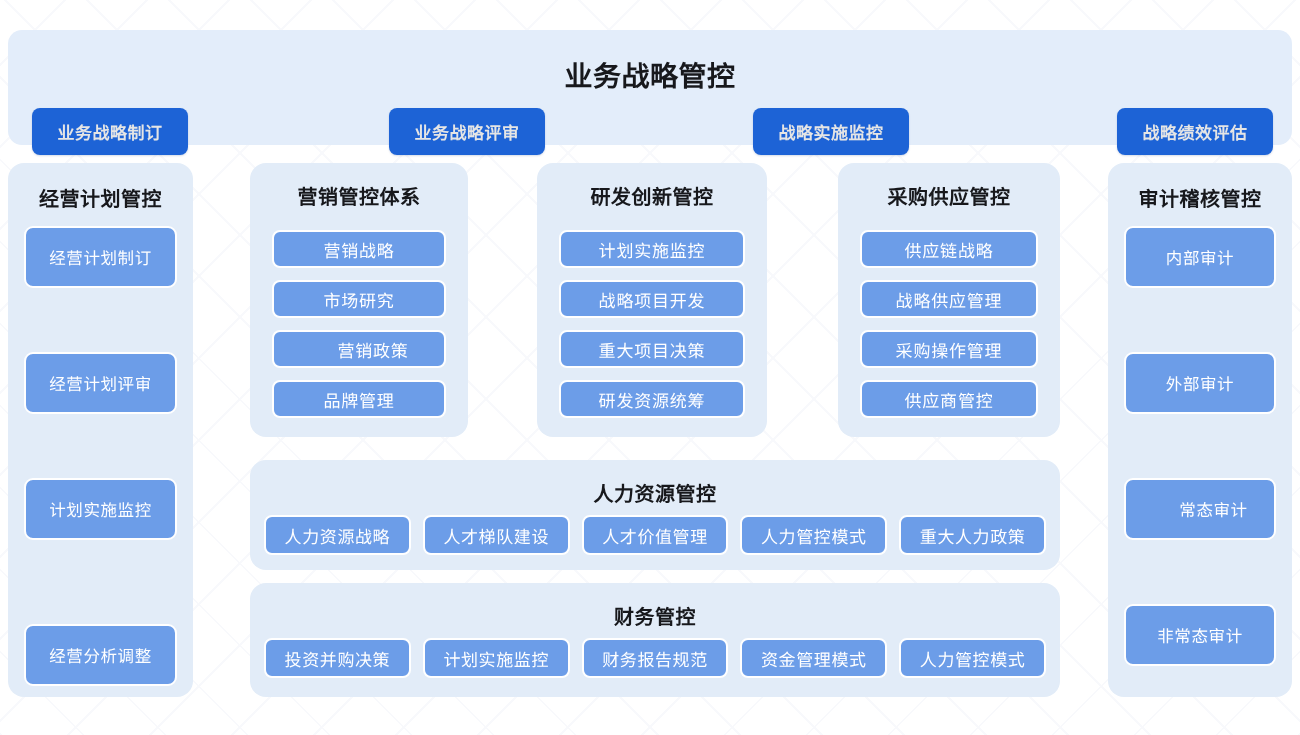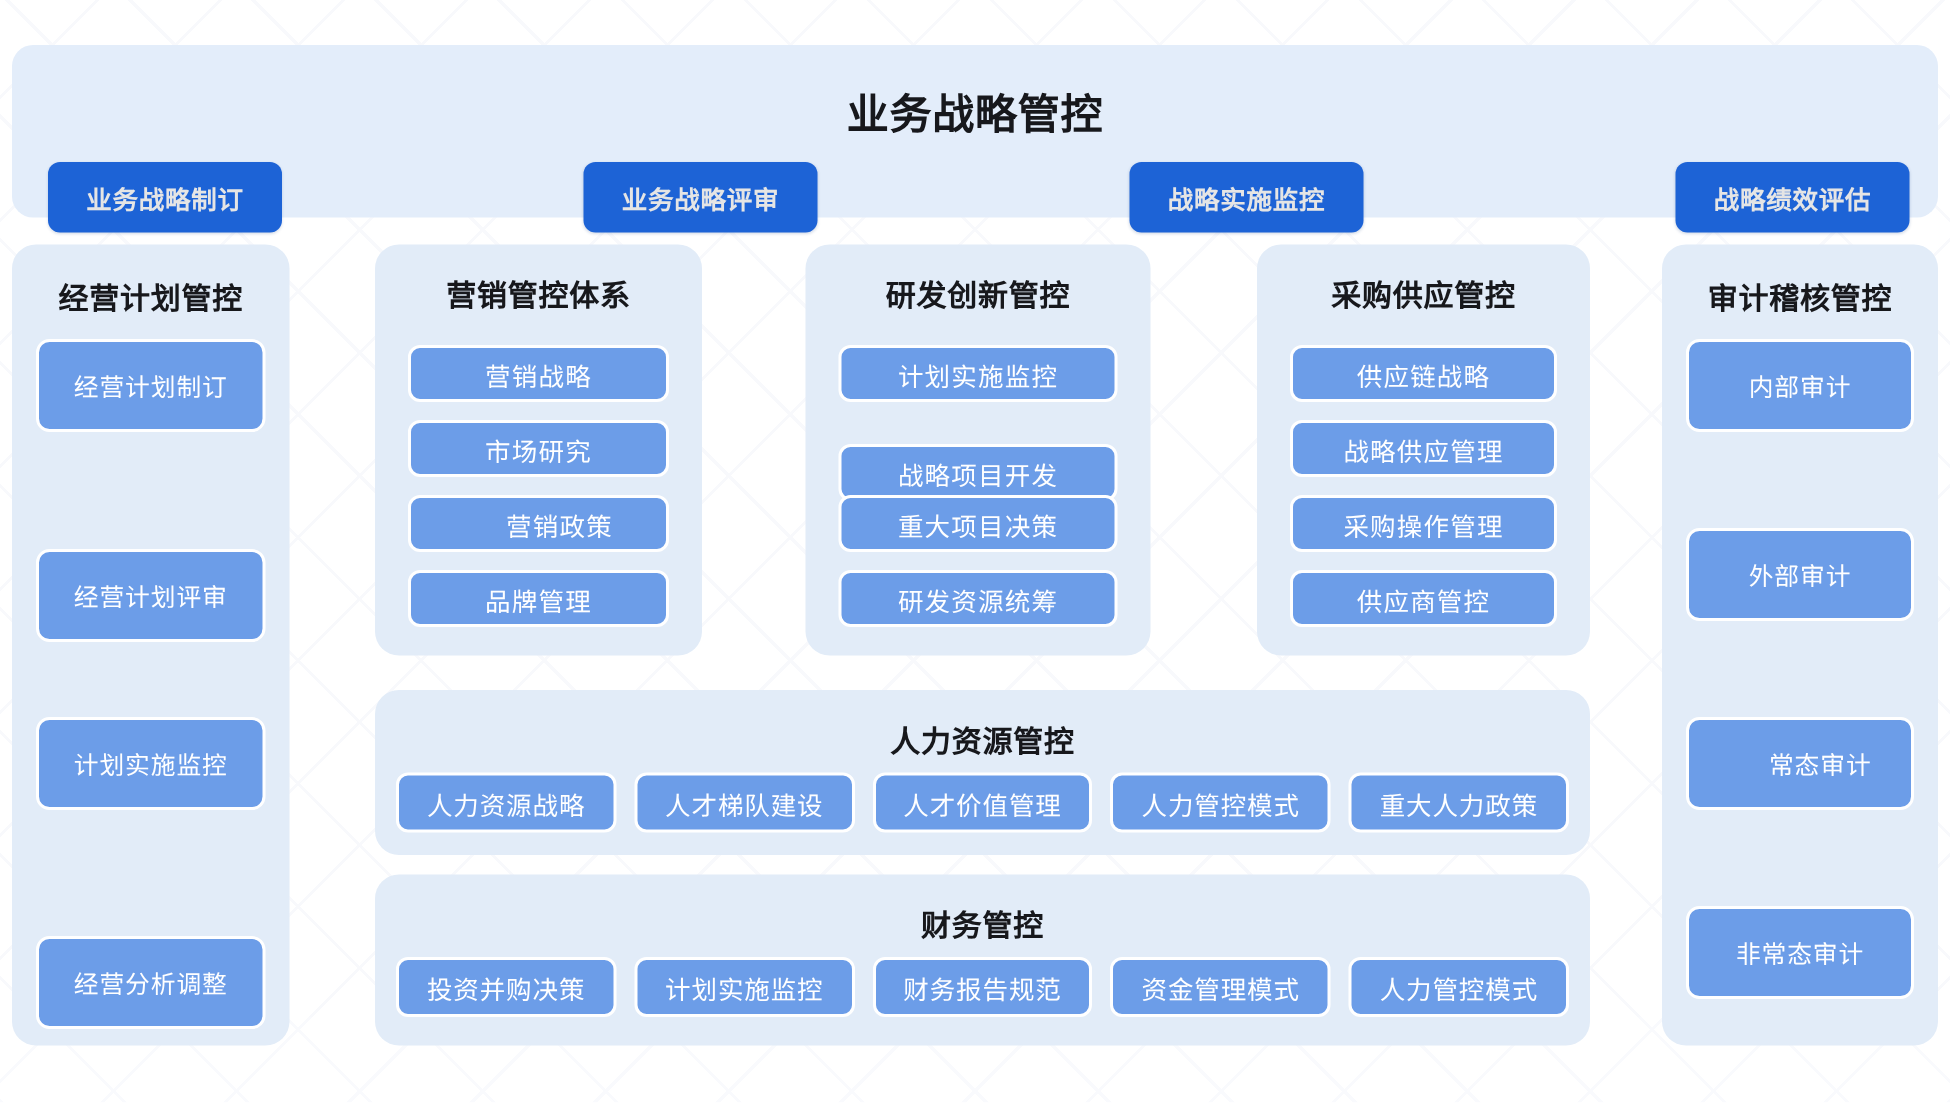--- a/index.html
+++ b/index.html
@@ -182,39 +182,39 @@
     <div class="banner-btn" style="left:24px;  width:156px;">业务战略制订</div>
     <div class="banner-btn" style="left:381px; width:156px;">业务战略评审</div>
     <div class="banner-btn" style="left:745px; width:156px;">战略实施监控</div>
     <div class="banner-btn" style="left:1109px;width:156px;">战略绩效评估</div>
   </div>
 
   <div class="panel col-tall" style="left:8px; top:163px; width:185px; height:534px;">
     <div class="panel-title">经营计划管控</div>
 
     <div class="tall-btn" style="top:63px;">经营计划制订</div>
-    <div class="tall-btn" style="top:203px;font-family:Liberation Serif, serif;">经营计划评审</div>
+    <div class="tall-btn" style="top:189px;font-family:Liberation Serif, serif;">经营计划评审</div>
     <div class="tall-btn" style="top:315px;">计划实施监控</div>
     <div class="tall-btn" style="top:441px;margin-top:20px;">经营分析调整</div>
   </div>
 
   <div class="panel col-mid" style="left:250px; top:163px; width:218px; height:274px;">
     <div class="panel-title">营销管控体系</div>
 
     <div class="mid-btn" style="top:67px;text-align:right;">营销战略</div>
     <div class="mid-btn" style="top:117px;">市场研究</div>
     <div class="mid-btn" style="top:167px;padding-left:28px;">营销政策</div>
     <div class="mid-btn" style="top:217px;">品牌管理</div>
   </div>
 
   <div class="panel col-mid" style="left:537px; top:163px; width:230px; height:274px;">
     <div class="panel-title">研发创新管控</div>
 
     <div class="mid-btn" style="top:67px;">计划实施监控</div>
-    <div class="mid-btn" style="top:133px;">战略项目开发</div>
+    <div class="mid-btn" style="top:117px;">战略项目开发</div>
     <div class="mid-btn" style="top:167px;">重大项目决策</div>
     <div class="mid-btn" style="top:217px;">研发资源统筹</div>
   </div>
 
   <div class="panel col-mid" style="left:838px; top:163px; width:222px; height:274px;">
     <div class="panel-title">采购供应管控</div>
 
     <div class="mid-btn" style="top:67px;">供应链战略</div>
     <div class="mid-btn" style="top:117px;">战略供应管理</div>
     <div class="mid-btn" style="top:167px;">采购操作管理</div>

